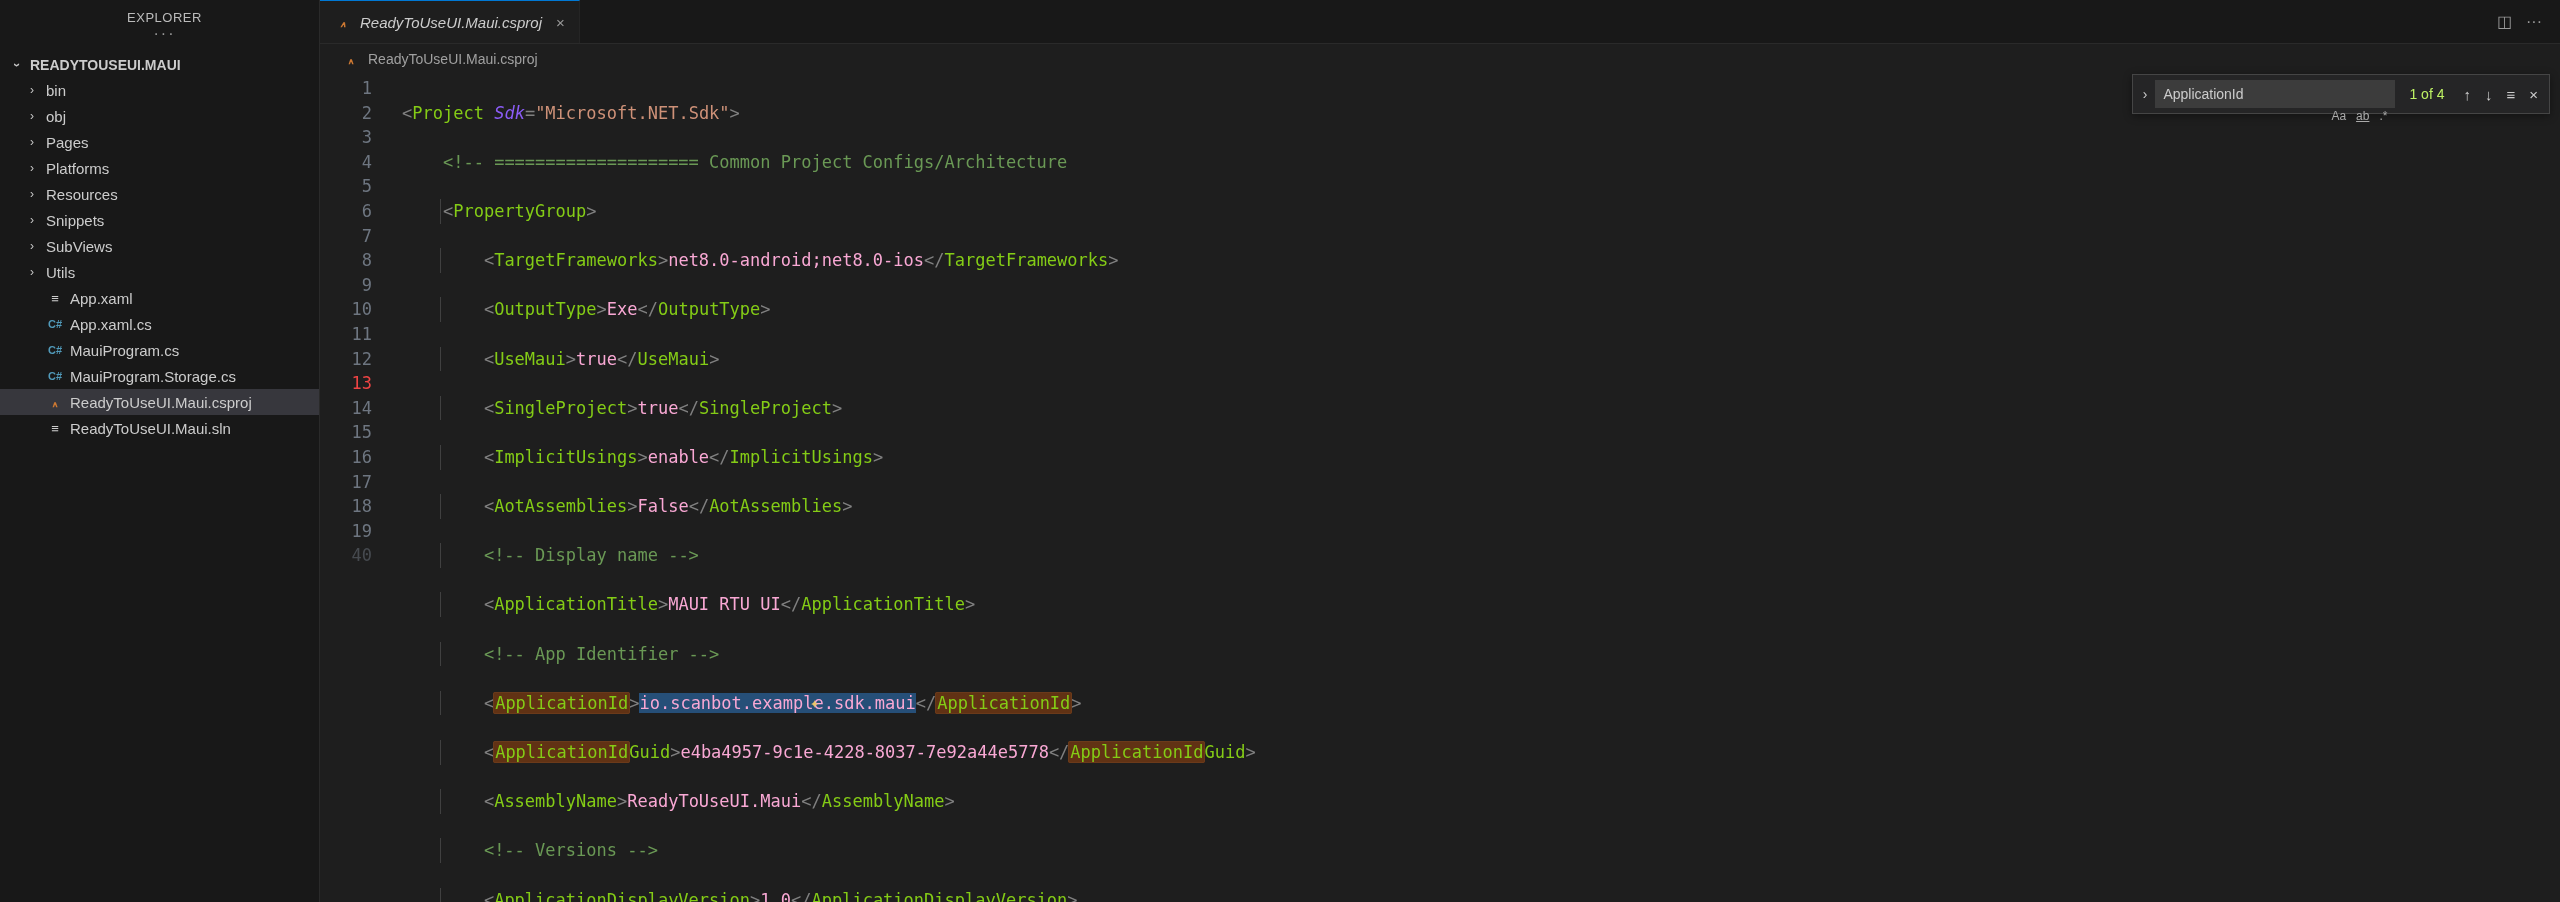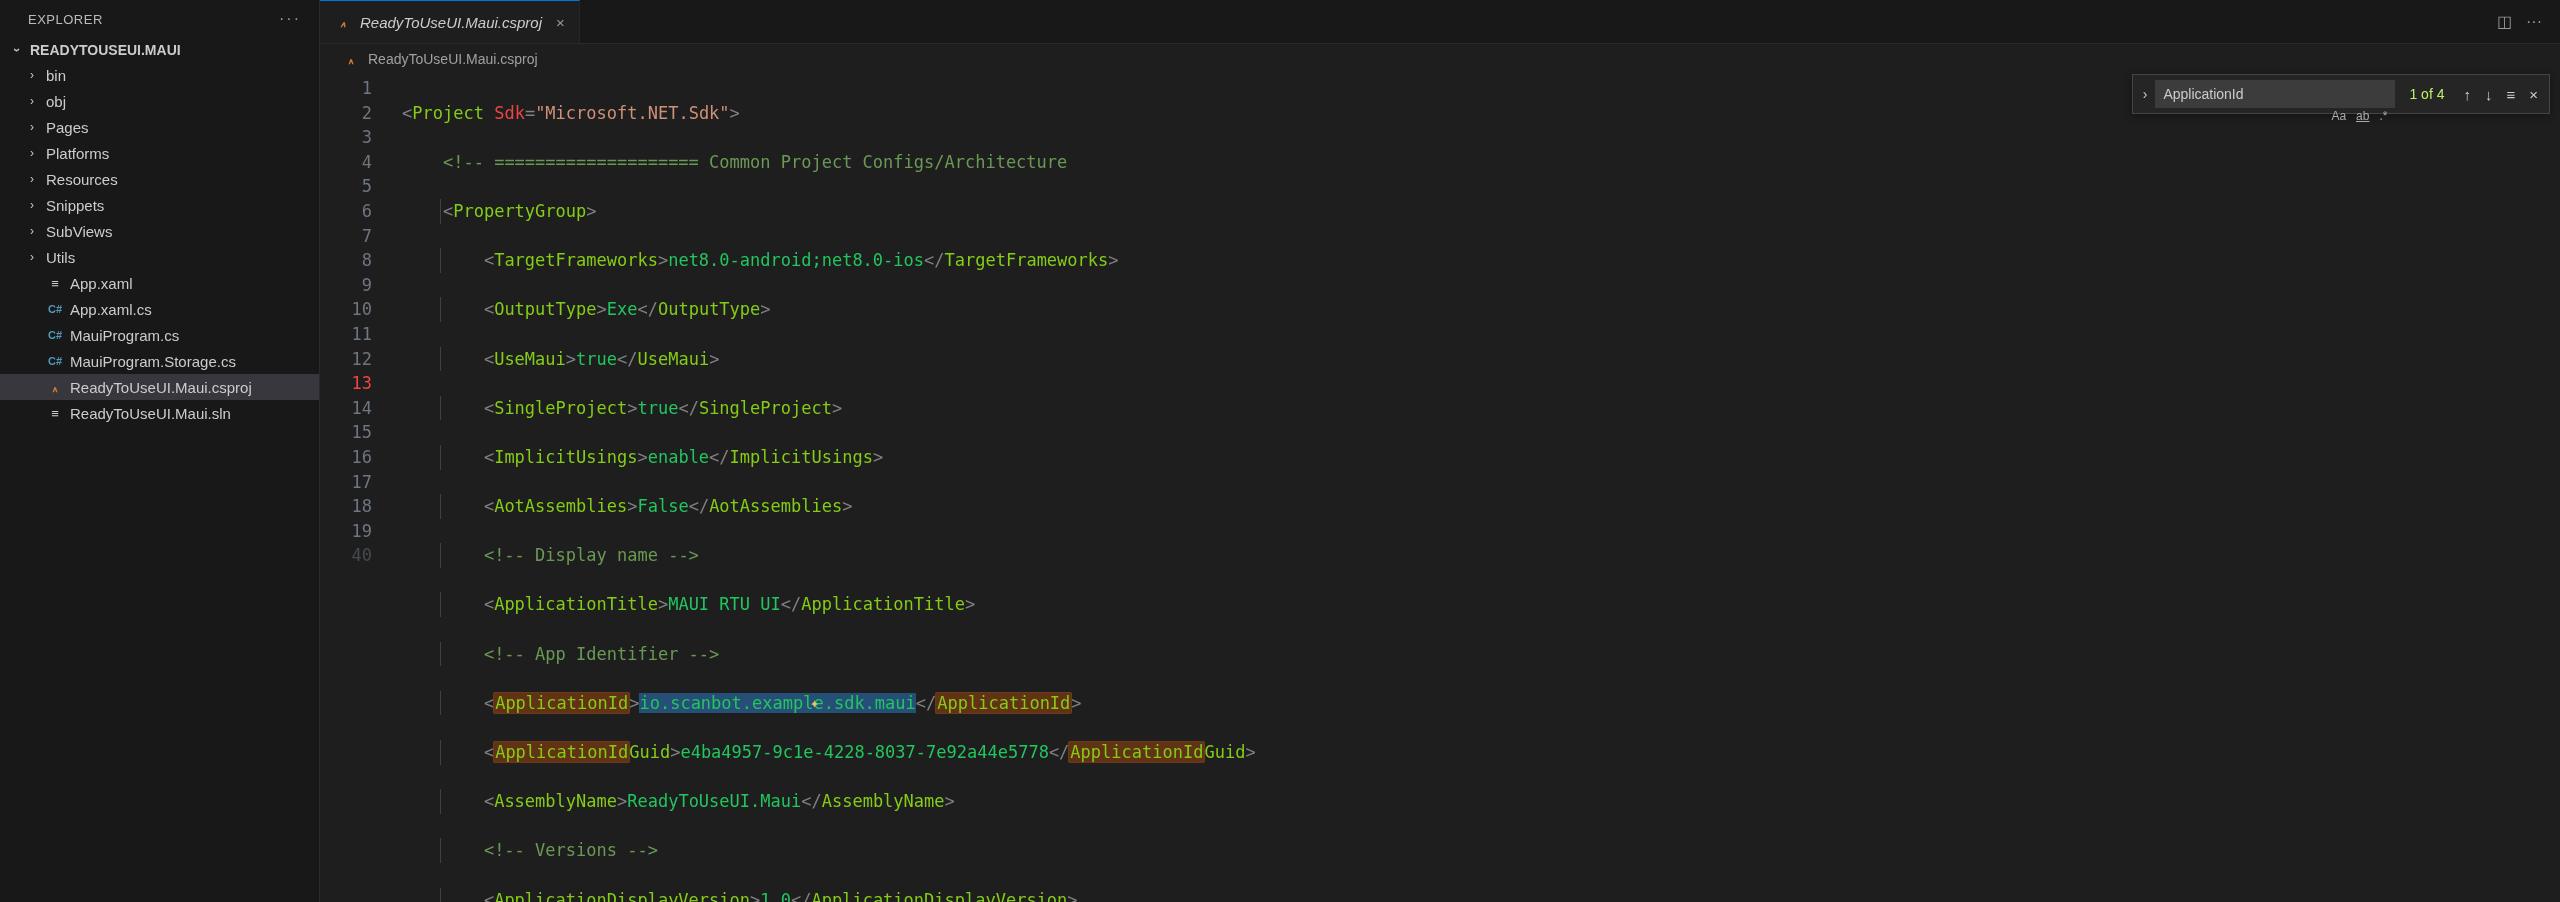--- a/index.html
+++ b/index.html
@@ -20,20 +20,21 @@
       border-right: 1px solid #2a2a2a;
     }
     .sidebar-header {
       display: flex;
       align-items: center;
       justify-content: space-between;
       padding: 10px 18px 10px 28px;
       font-size: 13px;
       letter-spacing: 0.5px;
       color: #bbb;
+      flex-direction: column;
     }
     .sidebar-more { color: #999; cursor: pointer; font-size: 16px; letter-spacing: 2px; }
     .project-row {
       display: flex;
       align-items: center;
       gap: 6px;
       padding: 4px 10px;
       font-size: 14px;
       font-weight: bold;
       cursor: pointer;
@@ -141,24 +142,24 @@
       flex: 1;
       white-space: pre;
       color: #d4d4d4;
       padding-top: 2px;
       position: relative;
     }
     .code-line { height: 24.6px; position: relative; }
     .indent-guide { border-left: 1px solid #404040; position:absolute; top:0; bottom:0; left: 38px; }
     .t-punc { color: #808080; }
     .t-tag { color: #84cc16; }
-    .t-attr { color: #ef4444; }
+    .t-attr { color: #8b5cf6; font-style: italic; }
     .t-str { color: #ce9178; }
     .t-comment { color: #6a9955; }
-    .t-text { color: #22c55e; }
+    .t-text { color: #f9a8d4; }
     .hl-match { background: #613214; border:1px solid #6b3a1a; border-radius:2px; padding: 0 1px; margin: 0 -1px;}
     .sel { background: #264f78; }
     .find-widget {
       position: absolute;
       top: 74px;
       right: 10px;
       background: #252526;
       border: 1px solid #454545;
       display: flex;
       align-items: center;

